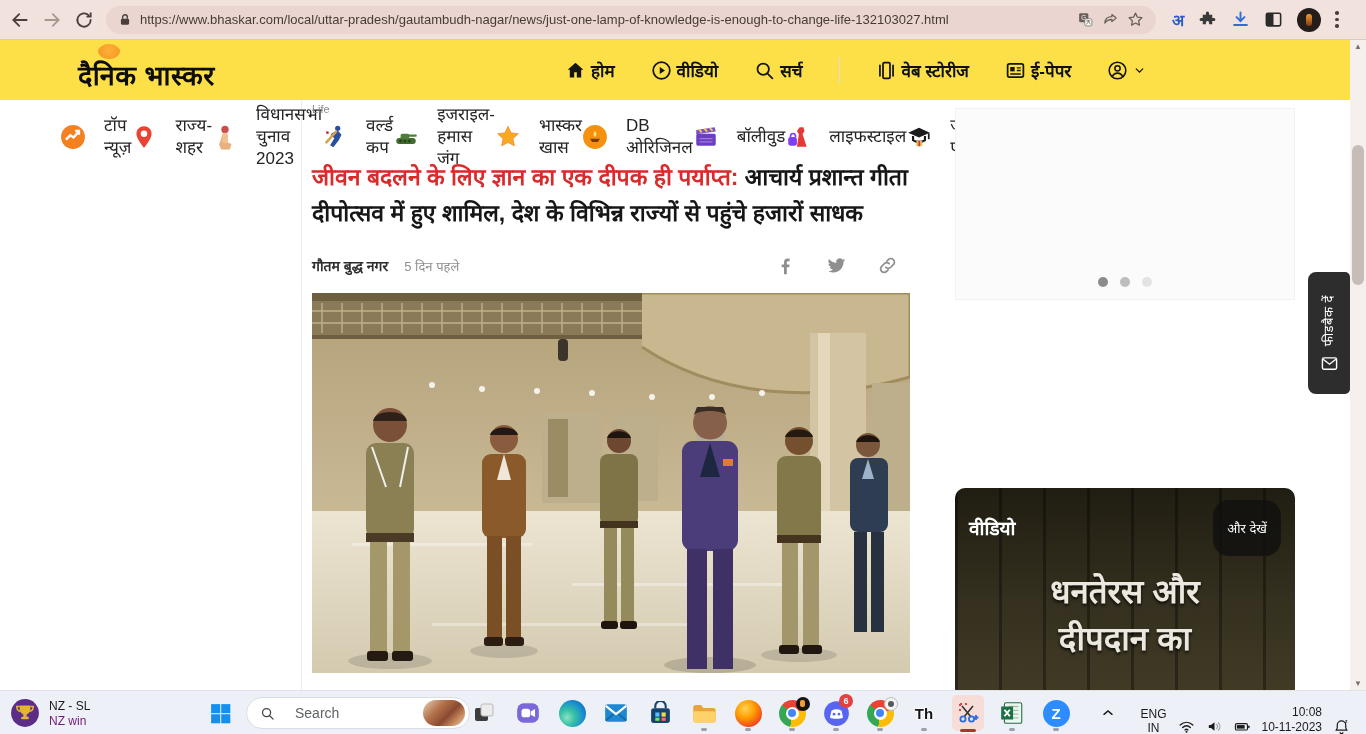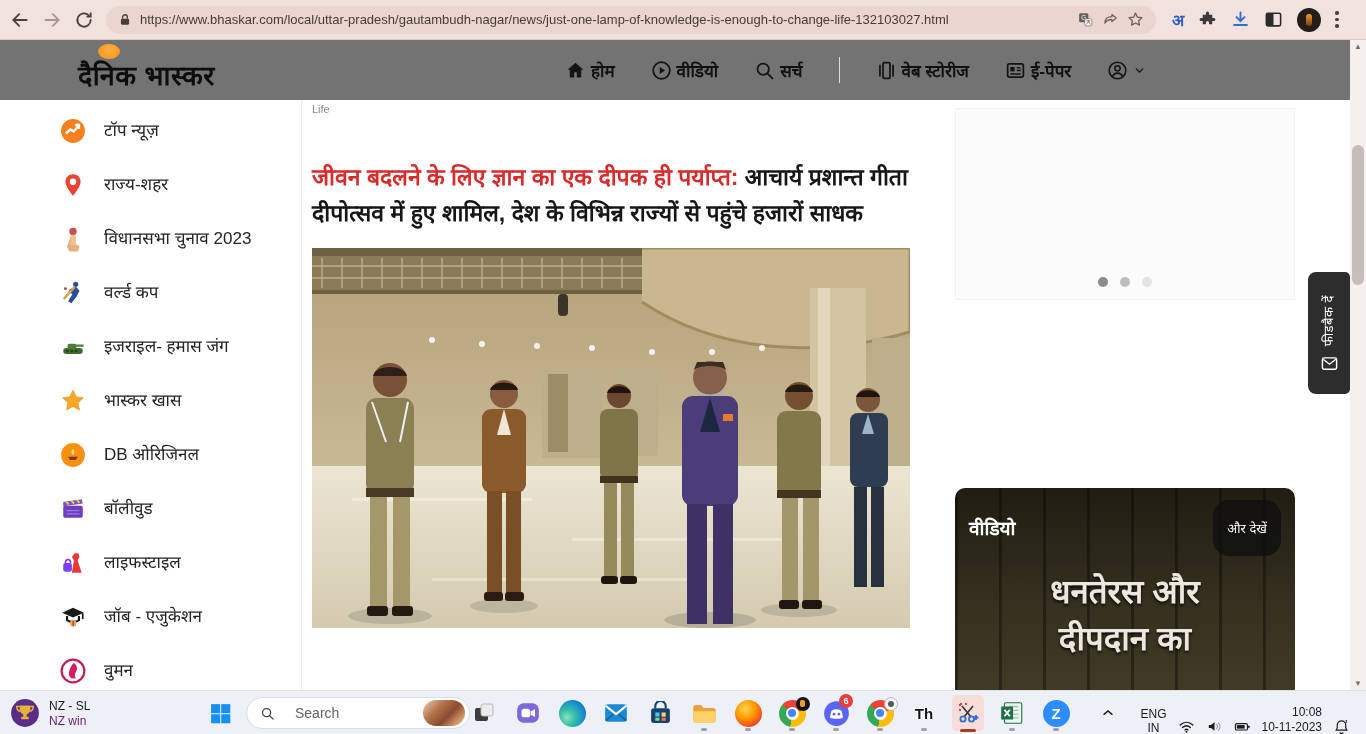--- a/index.html
+++ b/index.html
@@ -16,36 +16,36 @@
   .url-text{font-size:13px;color:#473b37;white-space:nowrap;overflow:hidden;flex:1}
   .ext-letter{font-size:16px;font-weight:bold;color:#2e5bc7}
   .browser-right{display:flex;align-items:center;gap:14px;margin-left:4px}
   .avatar{width:24px;height:24px;border-radius:50%;background:#241d1a;position:relative}
   .avatar::after{content:"";position:absolute;left:9px;top:6px;width:6px;height:12px;border-radius:3px;
                  background:linear-gradient(180deg,#f59b2f,#7a3c12)}
   .dots3{display:flex;flex-direction:column;gap:3px}
   .dots3 i{width:3.5px;height:3.5px;border-radius:50%;background:#4a3f3b}
 
   
-  .site-header{position:absolute;top:40px;left:0;width:1366px;height:76px;background:#737373;
+  .site-header{position:absolute;top:40px;left:0;width:1366px;height:76px;background:#fde047;
                border-bottom:1px solid #e7e7e7}
   .logo{position:absolute;left:78px;top:16px;font-size:27px;font-weight:800;color:#0d0d0d;letter-spacing:.5px}
   .logo-sun{position:absolute;left:98px;top:4px;width:22px;height:15px;border-radius:50%;
             background:radial-gradient(circle at 50% 40%,#fbb03b,#f7941d)}
   .main-nav{position:absolute;left:565px;top:0;height:60px;display:flex;align-items:center;gap:36px}
   .nav-item{display:flex;align-items:center;gap:5px;font-size:17px;font-weight:700;color:#111;cursor:pointer}
   .nav-item svg{width:21px;height:21px}
   .nav-div{width:1px;height:26px;background:#ddd}
 
   
   .page{position:absolute;top:100px;left:0;width:1366px;height:590px;overflow:hidden;background:#fff}
   .v-divider{position:absolute;left:301px;top:0;width:1px;height:100%;background:#ededed}
 
   
-  .sidebar{position:absolute;left:60px;top:4px;width:235px;display:flex;flex-direction:column}
+  .sidebar{position:absolute;left:60px;top:4px;width:235px;display:flex;flex-direction:row}
   .side-item{display:flex;align-items:center;gap:18px;min-height:54px;cursor:pointer}
   .side-item svg{width:26px;height:26px;flex:0 0 auto}
   .side-label{font-size:17px;font-weight:500;color:#242424;line-height:22px;max-width:160px}
 
   
   .article{position:absolute;left:312px;top:0;width:598px}
   .category{font-size:11px;color:#8a8a8a;margin-top:3px}
   .title{margin-top:44px;font-size:23px;font-weight:700;line-height:36px;color:#161616}
   .title .hl{color:#d92b2b}
   .byline-row{margin-top:24px;display:flex;align-items:center;justify-content:space-between}
@@ -327,20 +327,37 @@
             <circle cx="12" cy="12" r="10.5" fill="none" stroke="#c2185b" stroke-width="2"></circle>
             <path d="M12.5 4.5c3.2 2 4.2 5.2 2.2 8.4-1.6 2.6-1.2 4.4-.1 5.8-3.8 1.2-7.2-1.6-6.3-5.6.7-3.2 2.2-6.4 4.2-8.6z" fill="#d81b60"></path>
           </svg>
         <span class="side-label">वुमन</span>
       </div>
     </aside>
 
     <main class="article">
       <div class="category">Life</div>
       <h1 class="title"><span class="hl">जीवन बदलने के लिए ज्ञान का एक दीपक ही पर्याप्त:</span><span> आचार्य प्रशान्त गीता दीपोत्सव में हुए शामिल, देश के विभिन्न राज्यों से पहुंचे हजारों साधक</span></h1>
+      <div class="byline-row">
+        <div class="byline">
+          <span class="loc">गौतम बुद्ध नगर</span>
+          <span class="ago">5 दिन पहले</span>
+        </div>
+        <div class="share">
+          <svg viewBox="0 0 24 24">
+              <path d="M13.5 22v-8h2.7l.4-3.2h-3.1V8.7c0-.9.3-1.6 1.7-1.6h1.5V4.2c-.3 0-1.3-.1-2.4-.1-2.4 0-4 1.4-4 4.1v2.6H7.6V14h2.7v8z" fill="#8f8f8f"></path>
+            </svg>
+          <svg viewBox="0 0 24 24">
+              <path d="M22 5.9c-.7.3-1.5.6-2.3.7.8-.5 1.5-1.3 1.8-2.3-.8.5-1.7.8-2.6 1A4.1 4.1 0 0 0 11.8 9 11.6 11.6 0 0 1 3.4 4.7a4.1 4.1 0 0 0 1.3 5.5c-.7 0-1.3-.2-1.9-.5 0 2 1.4 3.7 3.3 4-.6.2-1.2.2-1.8.1.5 1.6 2 2.8 3.8 2.8A8.3 8.3 0 0 1 2 18.4 11.7 11.7 0 0 0 8.3 20c7.5 0 11.7-6.3 11.7-11.7v-.5c.8-.6 1.5-1.3 2-1.9z" fill="#8f8f8f"></path>
+            </svg>
+          <svg viewBox="0 0 24 24">
+              <path d="M10 14a4 4 0 0 0 5.7 0l3-3a4 4 0 0 0-5.7-5.7l-1.7 1.7M14 10a4 4 0 0 0-5.7 0l-3 3a4 4 0 1 0 5.7 5.7l1.7-1.7" stroke="#8f8f8f" stroke-width="2" fill="none" stroke-linecap="round"></path>
+            </svg>
+        </div>
+      </div>
 
       <svg class="photo" width="598" height="380" viewBox="0 0 598 380">
         <defs>
           <linearGradient id="floor" x1="0" y1="0" x2="0" y2="1">
             <stop offset="0" stop-color="#ece5d2"></stop>
               <stop offset="1" stop-color="#d4cab0"></stop>
           </linearGradient>
           <linearGradient id="wall" x1="0" y1="0" x2="0" y2="1">
             <stop offset="0" stop-color="#b3a078"></stop>
               <stop offset="1" stop-color="#d8cbaa"></stop>

